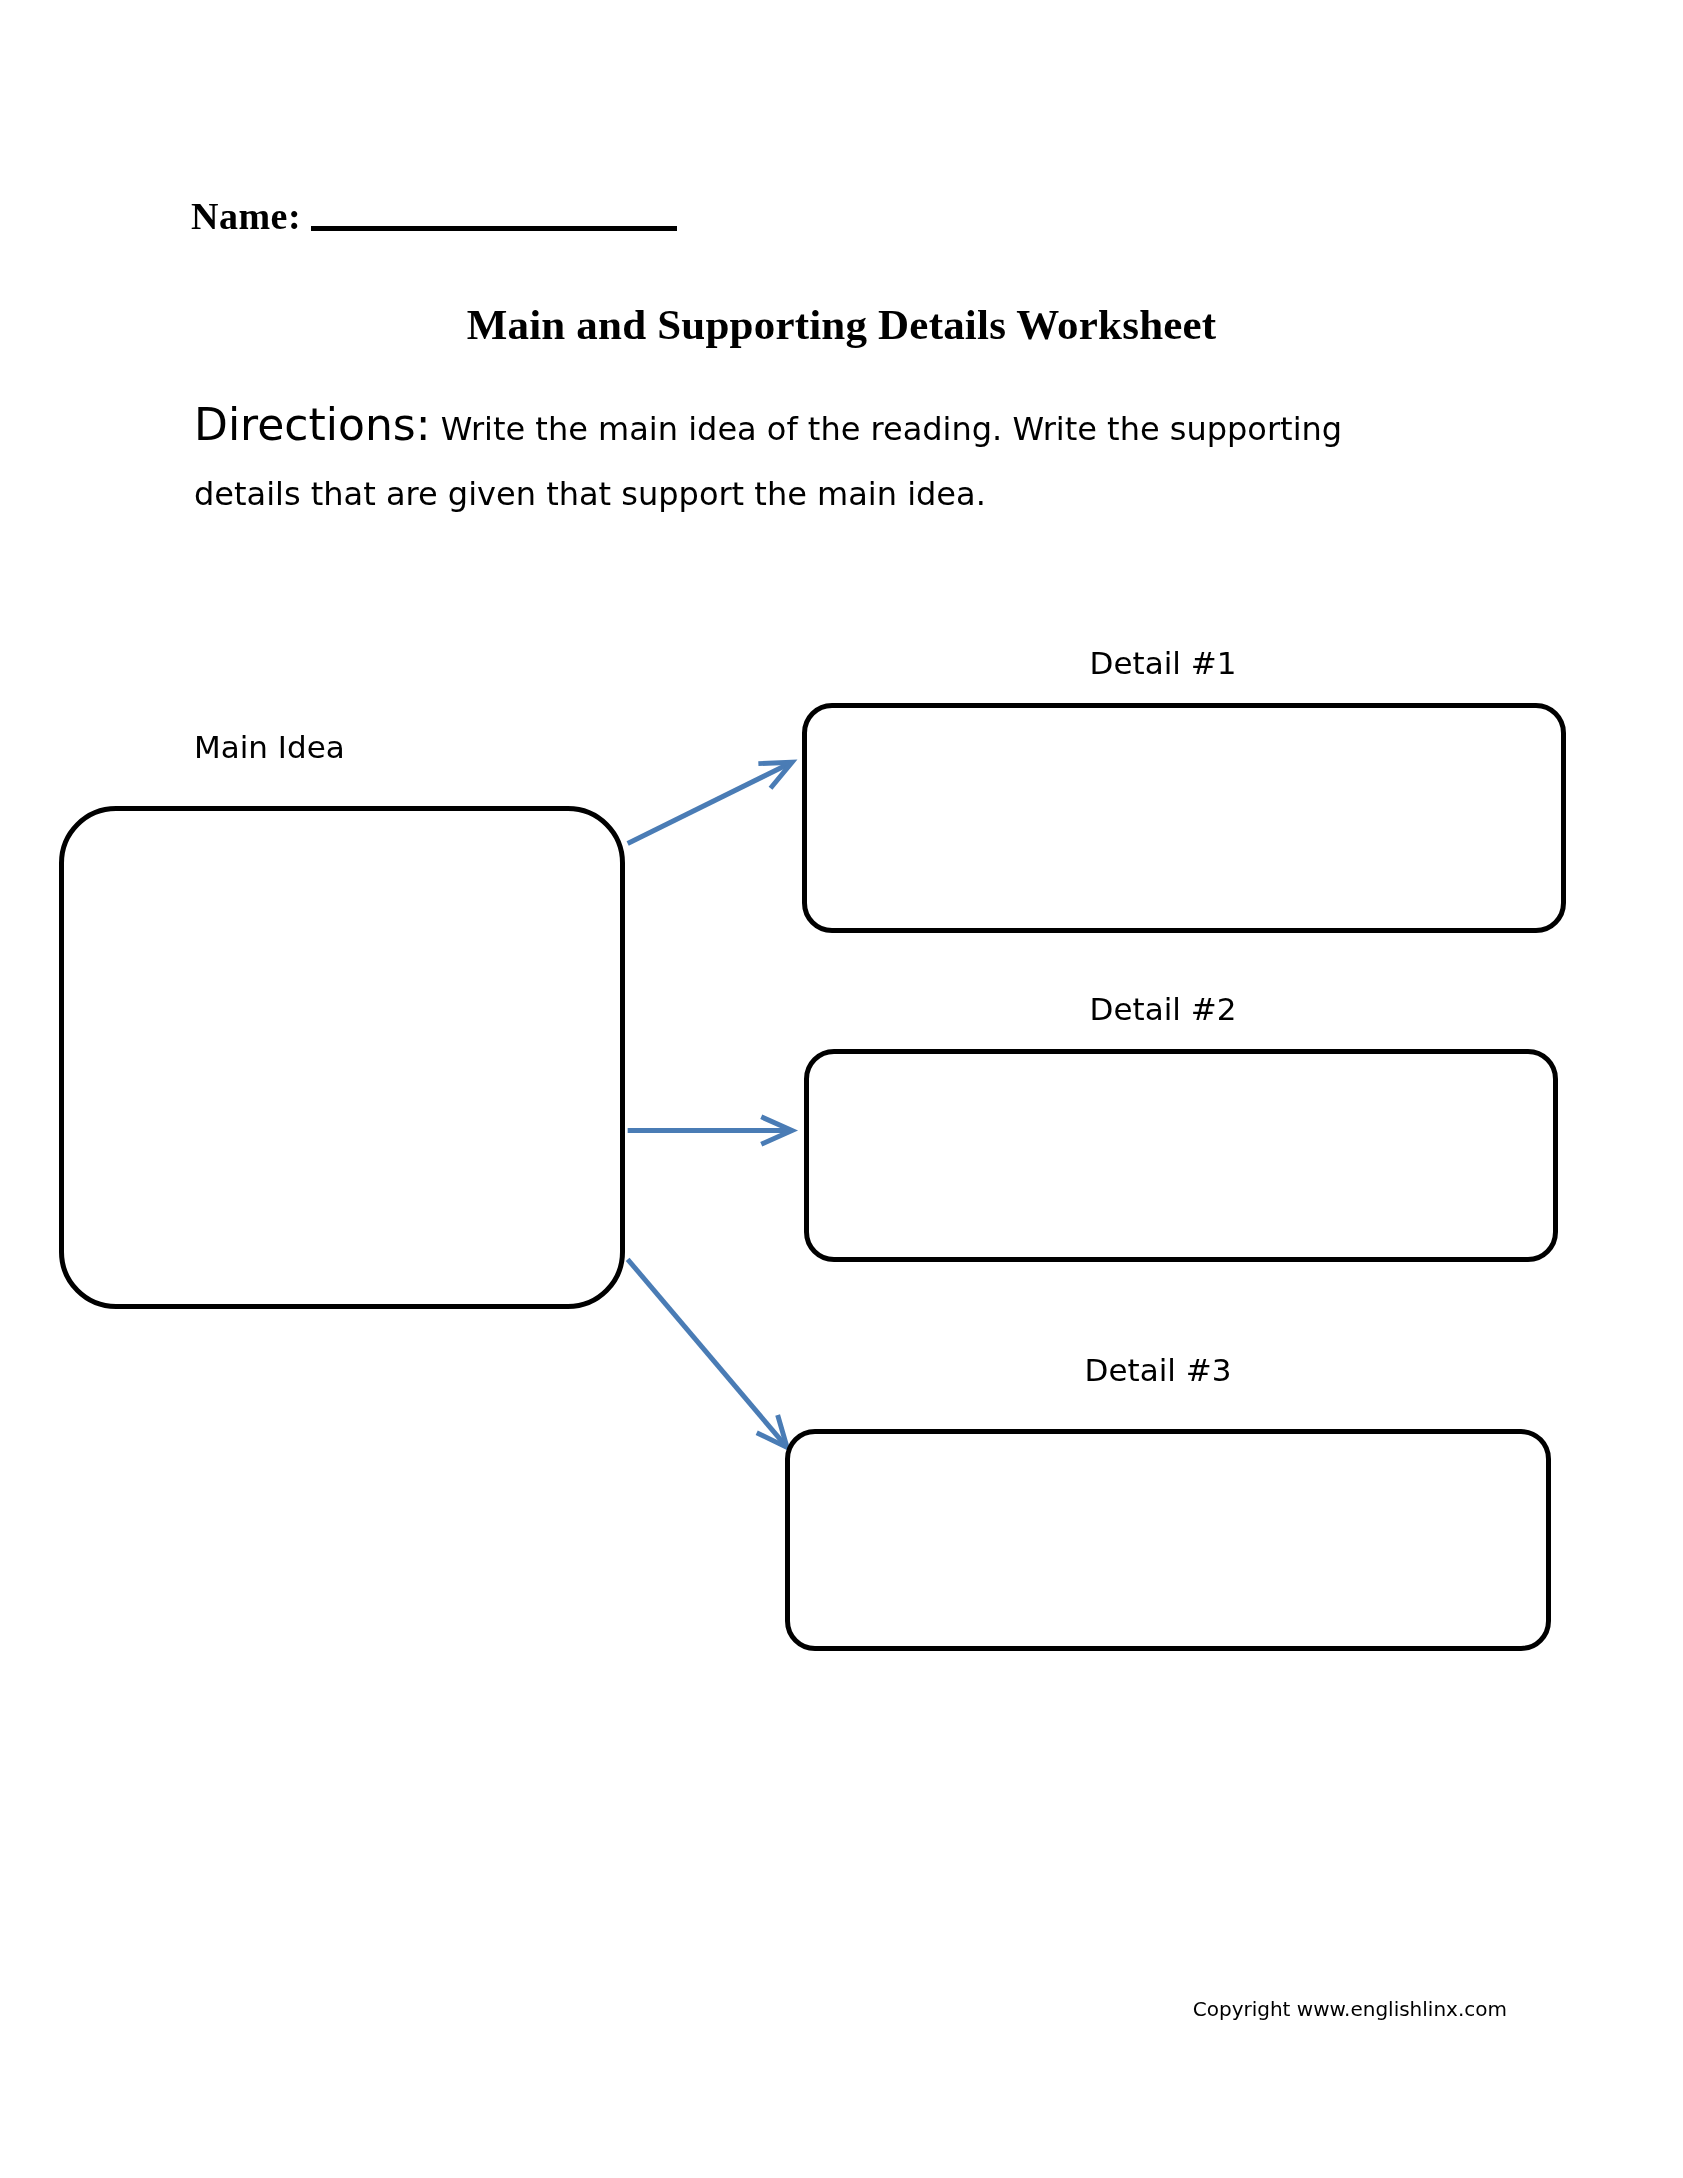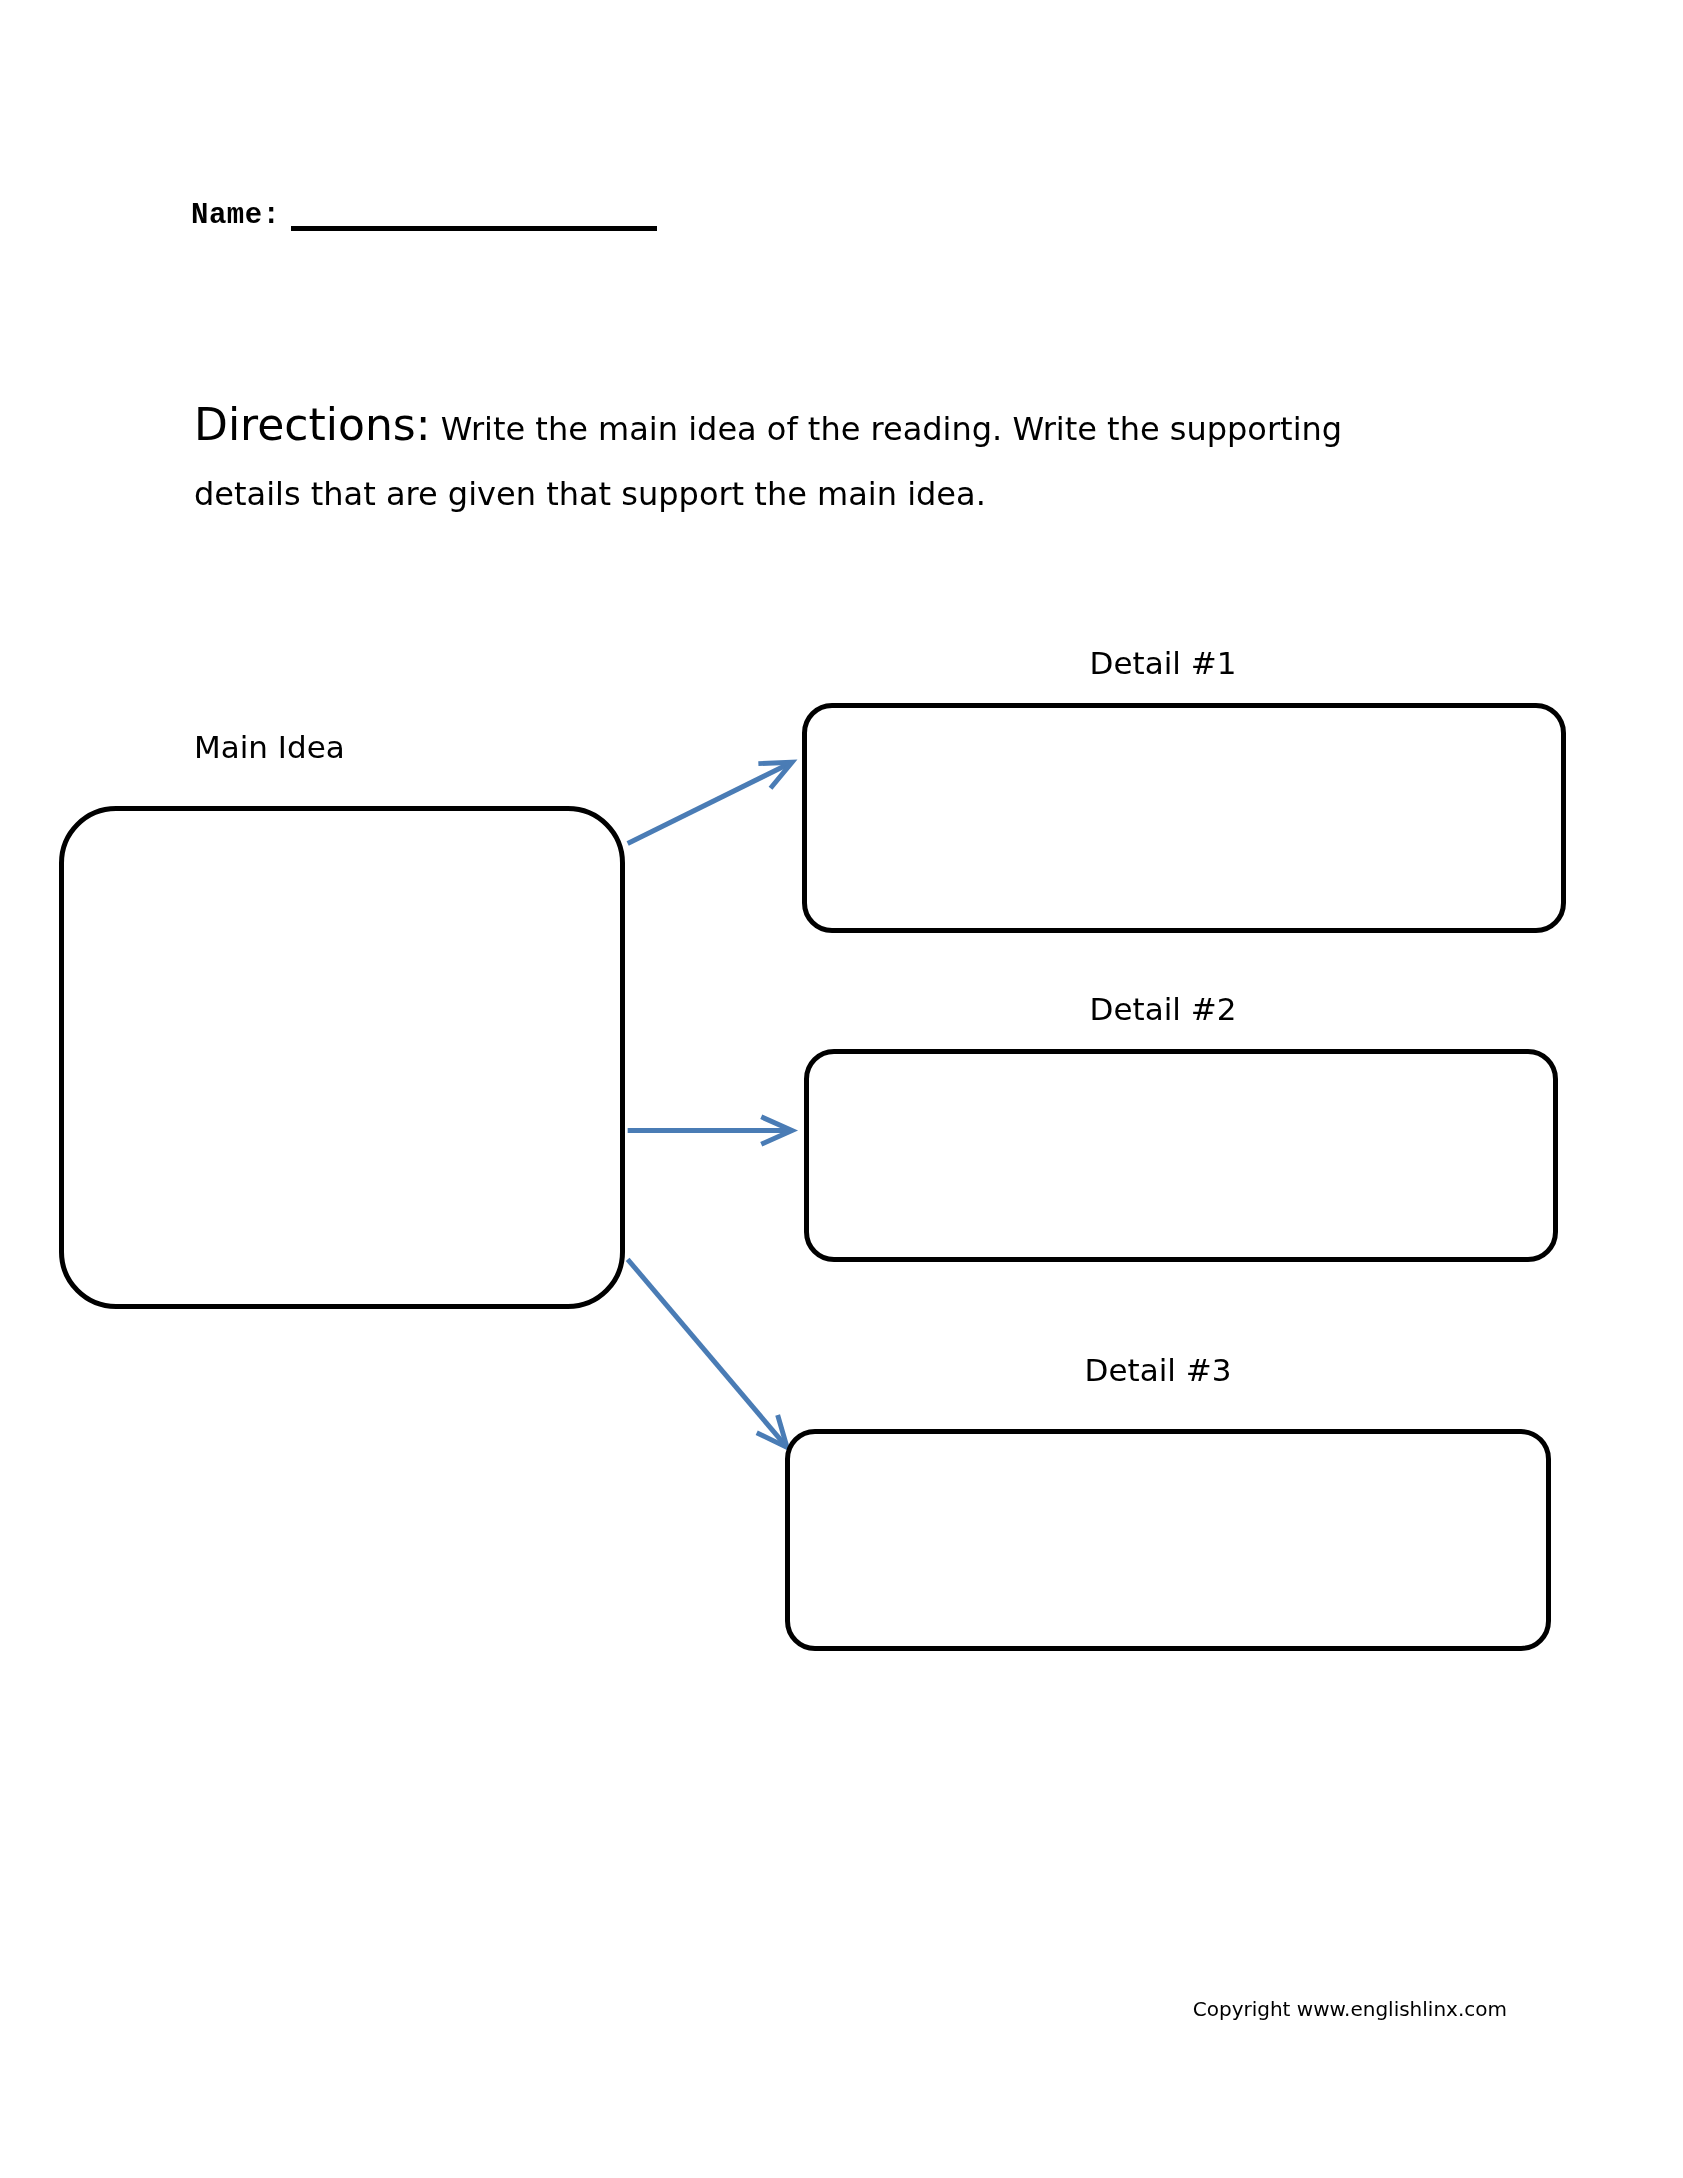--- a/index.html
+++ b/index.html
@@ -29,23 +29,23 @@
     width: 1683px;
     height: 69px;
   }
   .field {
     position: absolute;
     display: flex;
     align-items: flex-end;
     white-space: nowrap;
   }
   .field-label {
-    font-family: Liberation Mono, monospace;
+    font-family: Liberation Serif, serif;
     font-weight: bold;
-    font-size: 29px;
+    font-size: 38px;
     line-height: 44px;
     letter-spacing: 0.5px;
   }
   .field-rule {
     display: inline-block;
     border-bottom: 5px solid #000;
     margin-left: 10px;
     margin-bottom: 7px;
   }
   #name-field { left: 191px; top: 0; }
@@ -177,20 +177,21 @@
   <div class="namedate-row">
 
     <div class="field" id="name-field">
       <span class="field-label">Name:</span>
       <span class="field-rule"></span>
     </div>
 
 
   </div>
 
+  <div class="worksheet-title">Main and Supporting Details Worksheet</div>
 
   <div class="directions">
     <span class="directions-lead">Directions:</span><span> Write the main idea of the reading. Write the supporting details that are given that support the main idea.</span>
   </div>
 
   <div class="diagram">
 
     <svg id="arrow-layer" viewBox="0 0 1700 2200">
       <g id="arrow-group" fill="none" stroke-linecap="butt" stroke-linejoin="miter">
           <line x1="634" y1="852" x2="800" y2="770" stroke="#4a7cb5" stroke-width="5"></line>

